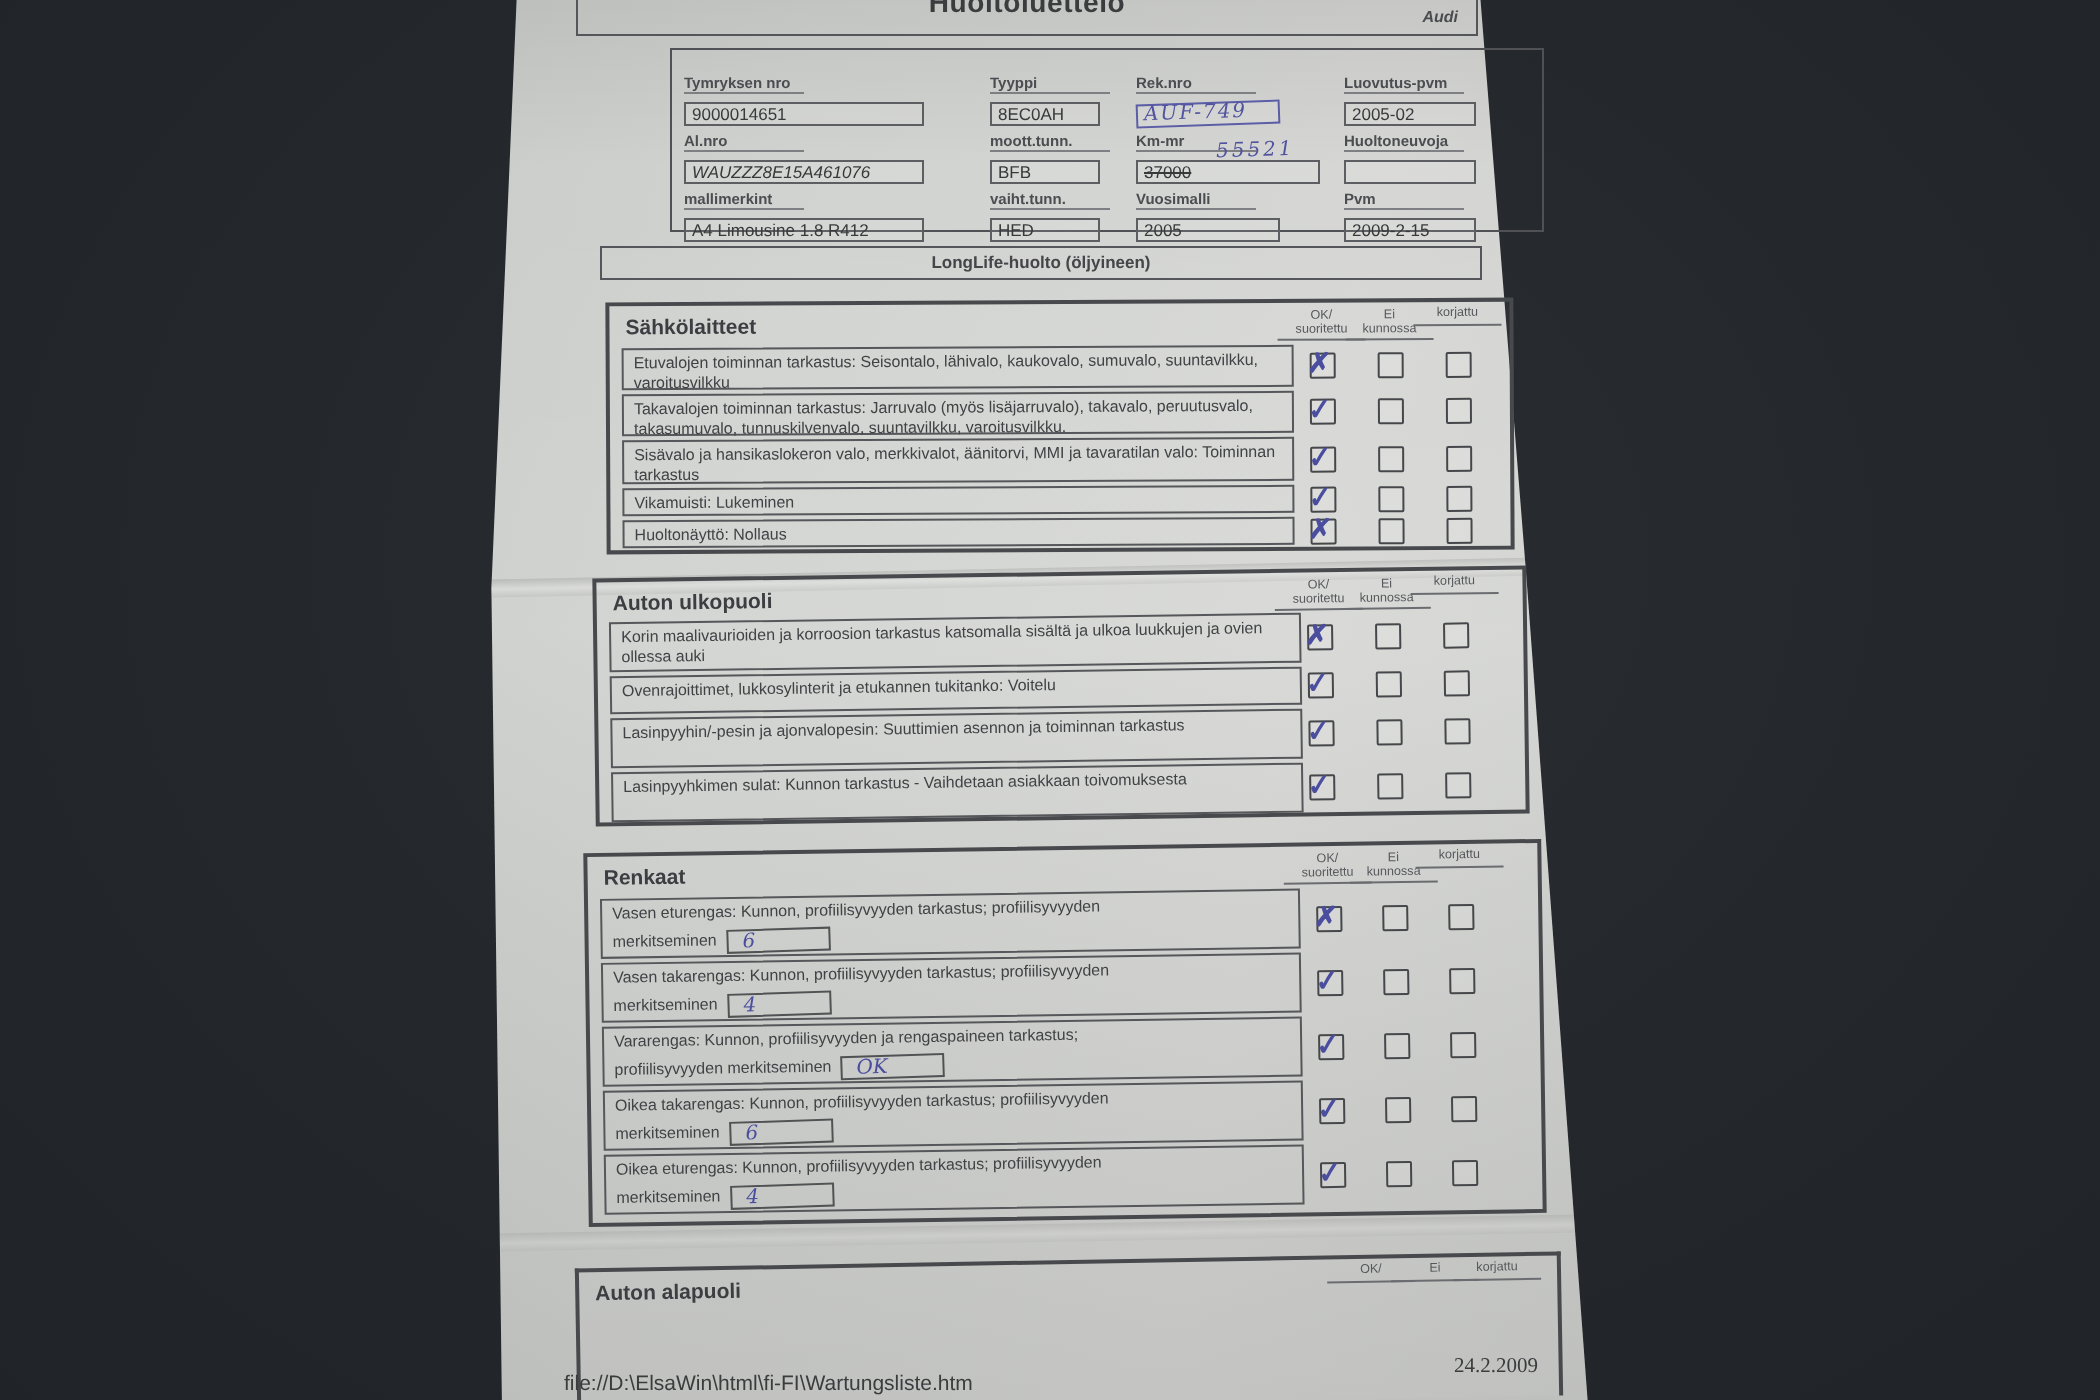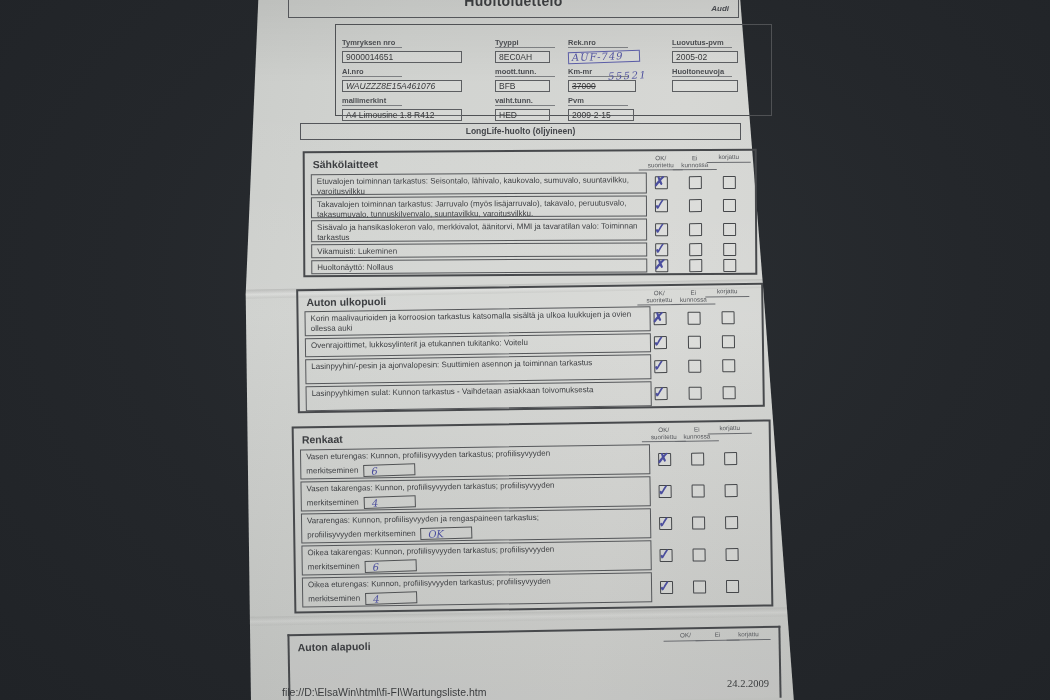--- a/index.html
+++ b/index.html
@@ -81,24 +81,25 @@
   </div>
 
   <div id="info-box">
     <div class="igrid" id="igrid">
         <div class="ifield"><div class="ilabel">Tymryksen nro</div><div class="ival" style="width: 120px;">9000014651</div></div>
         <div class="ifield"><div class="ilabel">Tyyppi</div><div class="ival" style="width: 55px;">8EC0AH</div></div>
         <div class="ifield"><div class="ilabel">Rek.nro</div><div class="ival handbox" style="width: 72px;">AUF-749</div></div>
         <div class="ifield"><div class="ilabel">Luovutus-pvm</div><div class="ival" style="width: 66px;">2005-02</div></div>
         <div class="ifield"><div class="ilabel">Al.nro</div><div class="ival" style="width: 120px; font-style: italic;">WAUZZZ8E15A461076</div></div>
         <div class="ifield"><div class="ilabel">moott.tunn.</div><div class="ival" style="width: 55px;">BFB</div></div>
-        <div class="ifield"><div class="ilabel">Km-mr</div><span class="km-hand">55521</span><div class="ival" style="width: 68px;"><span class="struck">37000</span></div></div>
+        <div class="ifield"><div class="ilabel">Km-mr</div><span class="km-hand">55521</span><div class="ival" style="width: 92px;"><span class="struck">37000</span></div></div>
         <div class="ifield"><div class="ilabel">Huoltoneuvoja</div><div class="ival" style="width: 66px;"></div></div>
         <div class="ifield"><div class="ilabel">mallimerkint</div><div class="ival" style="width: 120px;">A4 Limousine 1.8 R412</div></div>
         <div class="ifield"><div class="ilabel">vaiht.tunn.</div><div class="ival" style="width: 55px;">HED</div></div>
+        <div class="ifield"><div class="ilabel">Vuosimalli</div><div class="ival" style="width: 72px;">2005</div></div>
         <div class="ifield"><div class="ilabel">Pvm</div><div class="ival" style="width: 66px;">2009-2-15</div></div>
       </div>
   </div>
 
   <div id="banner">LongLife-huolto (öljyineen)</div>
 
   <div id="sections">
       <div class="section" style="left: 303px; top: 150px; width: 454px; height: 126px; transform: rotate(-0.3deg);">
         <div class="sec-name">Sähkölaitteet</div>
         <div class="cbh" style="left: 356px; top: 4px;">

